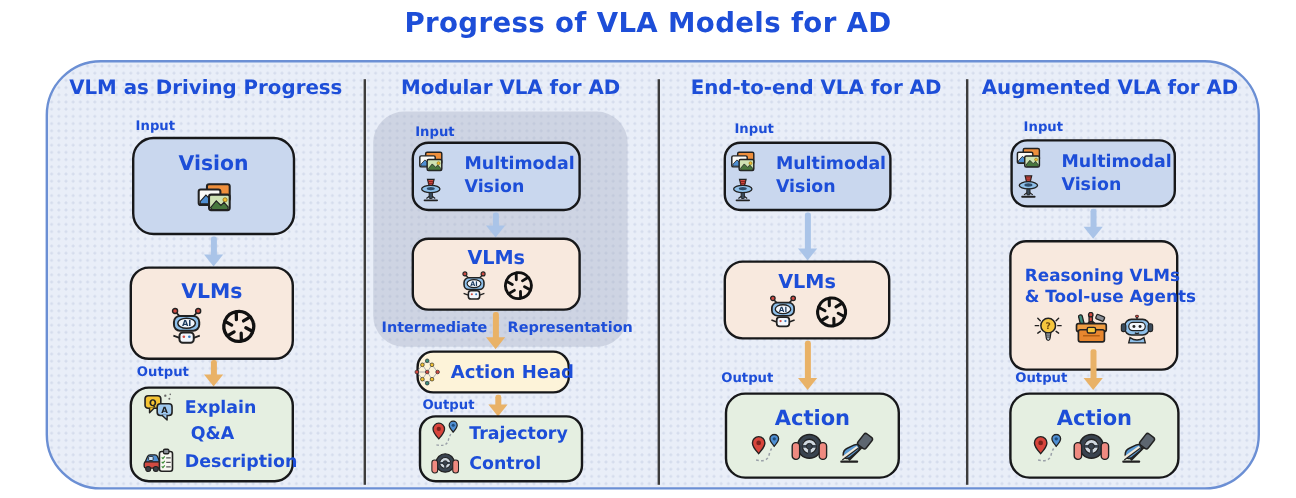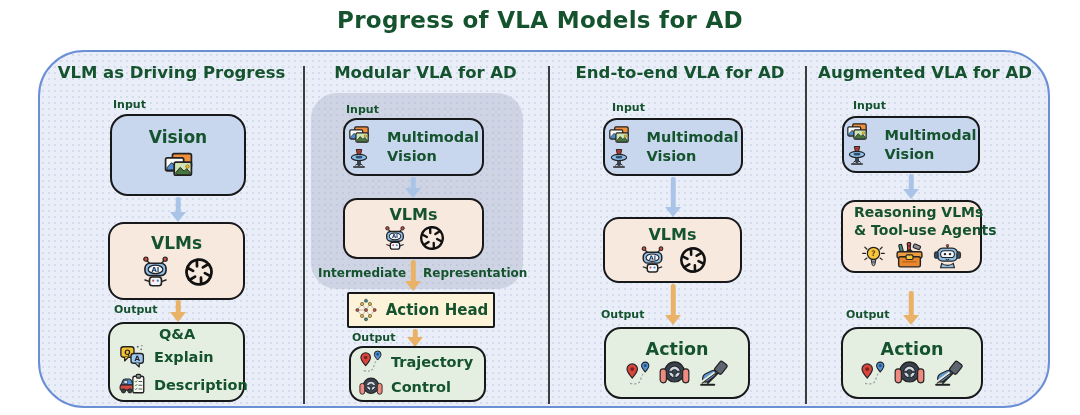--- a/index.html
+++ b/index.html
@@ -1,18 +1,18 @@
 <!DOCTYPE html>
 <html><head>
 <meta charset="utf-8">
 <style>
   html,body{margin:0;padding:0;background:#ffffff;}
   #stage{
     position:relative;width:1080px;height:415px;overflow:hidden;
-    font-family:"DejaVu Sans","Liberation Sans",sans-serif;color:#14532d;background:#ffffff;
+    font-family:"DejaVu Sans","Liberation Sans",sans-serif;color:#1d4ed8;background:#ffffff;
   }
   .title{
     position:absolute;top:7px;left:0;width:1080px;text-align:center;
     font-size:23px;font-weight:bold;letter-spacing:.3px;
   }
   .container{
     position:absolute;left:38px;top:50px;width:1012px;height:358px;box-sizing:border-box;
     border:2.5px solid #6b8fd4;border-radius:46px;
     background-color:#e9eef8;
     background-image:radial-gradient(circle, rgba(100,120,170,.15) 1px, transparent 1.4px);
@@ -232,28 +232,28 @@
   </div>
 
   <div class="label" style="left:114px;top:303px">Output</div>
   <div class="arr ao" style="left:170px;top:300px;height:22px">
       <i></i>
       <b></b>
     </div>
 
   <div class="box green" style="left:108px;top:322px;width:137px;height:80px;gap:1px">
     <div class="orow">
+      <svg class="ic" width="27" height="27">
+          <use href="#sym-qa"></use>
+        </svg>
+      <span>Explain</span>
+    </div>
+    <div class="orow">
       <span class="sp"></span>
       <span style="margin-left:5px">Q&amp;A</span>
-    </div>
-    <div class="orow">
-      <svg class="ic" width="27" height="27">
-          <use href="#sym-qa"></use>
-        </svg>
-      <span>Explain</span>
     </div>
     <div class="orow">
       <svg class="ic" width="27" height="27">
           <use href="#sym-carlist"></use>
         </svg>
       <span>Description</span>
     </div>
   </div>
 
   <div class="hdr" style="left:303px;width:245px">Modular VLA for AD</div>
@@ -294,21 +294,21 @@
     </div>
   </div>
 
   <div class="arr ao" style="left:405px;top:260px;height:31px">
       <i></i>
       <b></b>
     </div>
   <div class="ilabel" style="left:318px;top:266px;width:84px;text-align:right">Intermediate</div>
   <div class="ilabel" style="left:423px;top:266px">Representation</div>
 
-  <div class="box cream" style="left:347px;top:292px;width:148px;height:36px;border-radius:2px">
+  <div class="box cream" style="left:347px;top:292px;width:128px;height:36px;border-radius:14px">
     <div class="ahrow">
       <svg class="ic" width="24" height="24">
           <use href="#sym-nn"></use>
         </svg>
       <span>Action Head</span>
     </div>
   </div>
 
   <div class="label" style="left:352px;top:331px">Output</div>
   <div class="arr ao" style="left:407px;top:329px;height:18px">
@@ -407,21 +407,21 @@
         <div>Vision</div>
       </div>
     </div>
   </div>
 
   <div class="arr ab" style="left:903px;top:174px;height:25px">
       <i></i>
       <b></b>
     </div>
 
-  <div class="box peach" style="left:841px;top:200px;width:141px;height:73px;border-radius:14px">
+  <div class="box peach" style="left:841px;top:200px;width:141px;height:109px;border-radius:14px">
     <div class="rtext">
       <div>Reasoning VLMs</div>
       <div>&amp; Tool-use Agents</div>
     </div>
     <div class="irow" style="gap:8px;margin-top:3px">
       <svg class="ic" width="25" height="25">
           <use href="#sym-bulb"></use>
         </svg>
       <svg class="ic" width="31" height="28">
           <use href="#sym-toolbox"></use>

